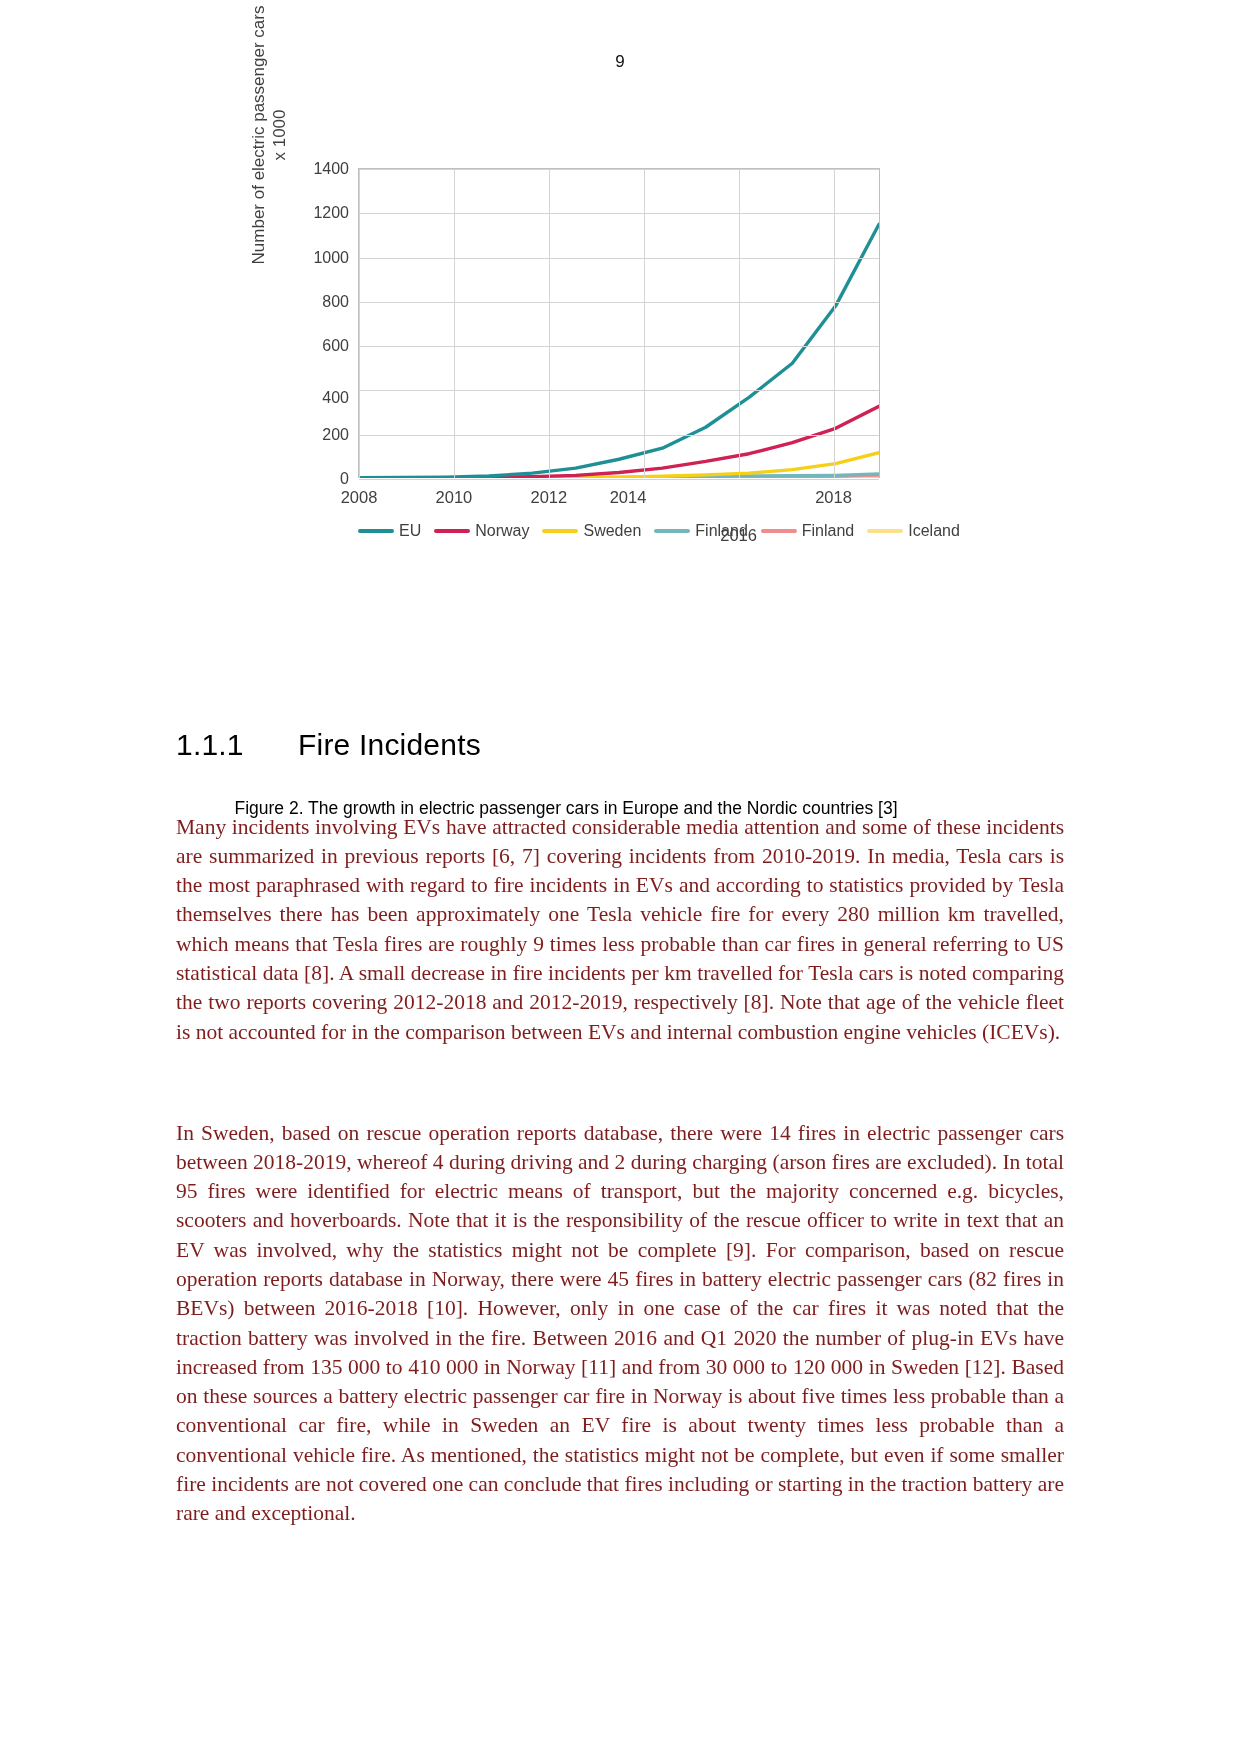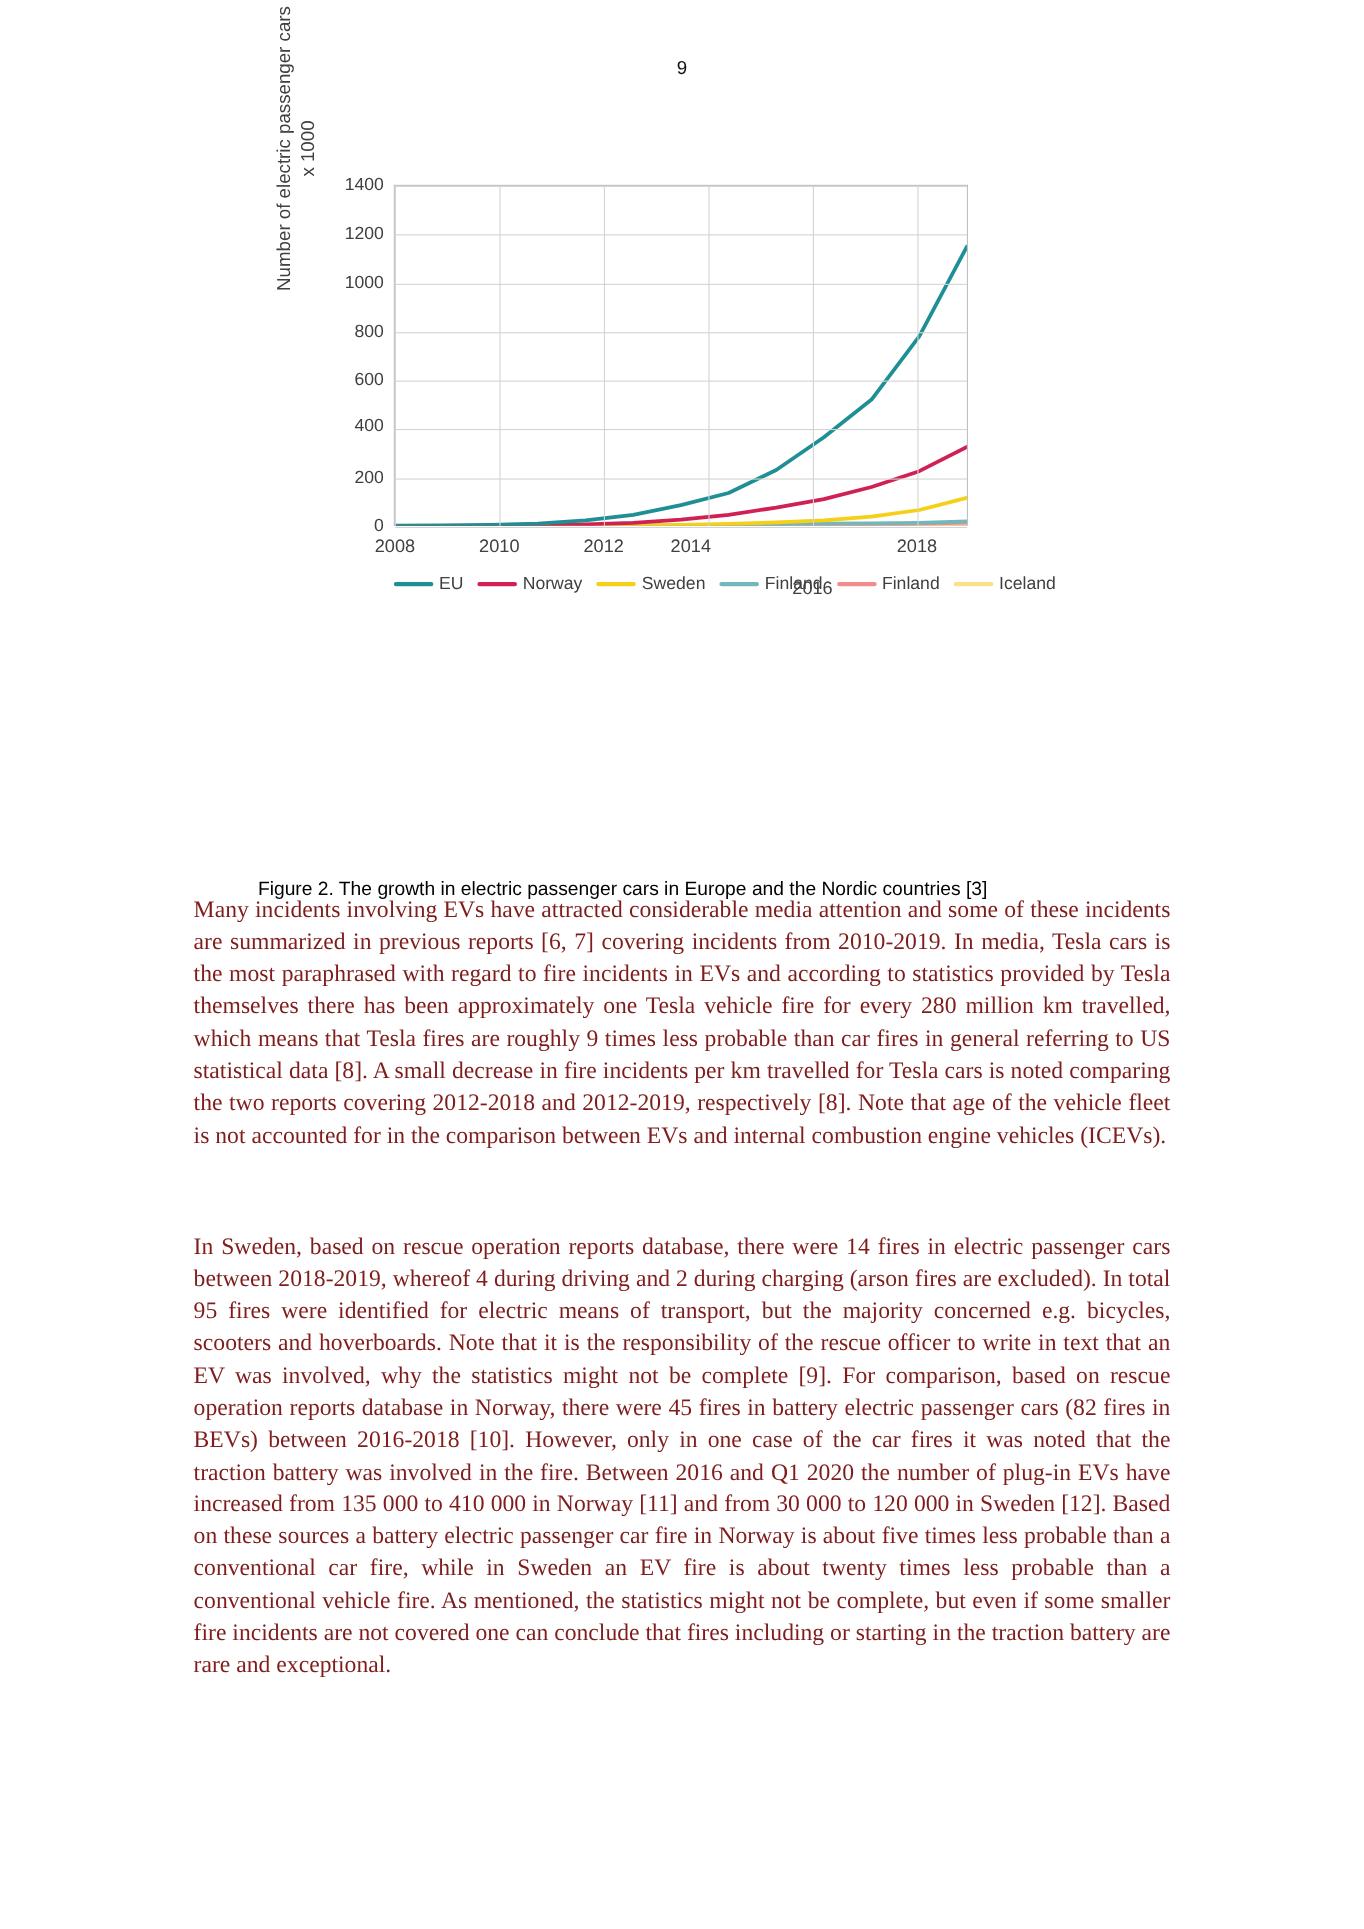--- a/index.html
+++ b/index.html
@@ -173,21 +173,21 @@
             <polyline points="0.00,310.00 43.50,310.00 87.00,310.00 130.50,310.00 174.00,310.00 217.50,309.78 261.00,309.56 304.50,309.11 348.00,308.45 391.50,308.01 435.00,307.79 478.50,307.34 522.00,306.01" fill="none" stroke="#73b7bd" stroke-width="3.4" stroke-linejoin="round" stroke-linecap="round" vector-effect="non-scaling-stroke"></polyline>
             <polyline points="0.00,310.00 43.50,310.00 87.00,310.00 130.50,310.00 174.00,309.78 217.50,309.56 261.00,309.11 304.50,308.23 348.00,306.90 391.50,305.13 435.00,301.59 478.50,295.61 522.00,284.54" fill="none" stroke="#f5d017" stroke-width="3.4" stroke-linejoin="round" stroke-linecap="round" vector-effect="non-scaling-stroke"></polyline>
             <polyline points="0.00,310.00 43.50,310.00 87.00,309.78 130.50,309.34 174.00,308.67 217.50,307.34 261.00,304.46 304.50,300.04 348.00,293.39 391.50,285.64 435.00,274.57 478.50,260.18 522.00,238.04" fill="none" stroke="#cf2153" stroke-width="3.4" stroke-linejoin="round" stroke-linecap="round" vector-effect="non-scaling-stroke"></polyline>
             <polyline points="0.00,309.78 43.50,309.56 87.00,309.11 130.50,308.01 174.00,305.13 217.50,300.04 261.00,291.18 304.50,280.11 348.00,259.07 391.50,229.18 435.00,194.86 478.50,137.29 522.00,55.36" fill="none" stroke="#1f8f96" stroke-width="3.4" stroke-linejoin="round" stroke-linecap="round" vector-effect="non-scaling-stroke"></polyline>
           </svg>
       <div class="gridline-h" style="top: 310px;"></div>
           <div class="ytick" style="top: 310px;">0</div>
           <div class="gridline-h" style="top: 265.714px;"></div>
           <div class="ytick" style="top: 265.714px;">200</div>
           <div class="gridline-h" style="top: 221.429px;"></div>
-          <div class="ytick" style="top: 219px;">400</div>
+          <div class="ytick" style="top: 229px;">400</div>
           <div class="gridline-h" style="top: 177.143px;"></div>
           <div class="ytick" style="top: 177.143px;">600</div>
           <div class="gridline-h" style="top: 132.857px;"></div>
           <div class="ytick" style="top: 132.857px;">800</div>
           <div class="gridline-h" style="top: 88.5714px;"></div>
           <div class="ytick" style="top: 88.5714px;">1000</div>
           <div class="gridline-h" style="top: 44.2857px;"></div>
           <div class="ytick" style="top: 44.2857px;">1200</div>
           <div class="gridline-h" style="top: 0px;"></div>
           <div class="ytick" style="top: 0px;">1400</div>
@@ -229,18 +229,21 @@
           <div class="legend-item">
             <span class="legend-swatch" style="background: rgb(251, 224, 138);"></span>
             <span>Iceland</span>
           </div>
         </div>
     </div>
 
     <div class="figure-caption">Figure 2. The growth in electric passenger cars in Europe and the Nordic countries [3]</div>
   </div>
 
+  <div class="heading">
+    <span class="num">1.1.1</span><span>Fire Incidents</span>
+  </div>
 
   <p class="body-text" id="para1">Many incidents involving EVs have attracted considerable media attention and some of these incidents are summarized in previous reports [6, 7] covering incidents from 2010-2019. In media, Tesla cars is the most paraphrased with regard to fire incidents in EVs and according to statistics provided by Tesla themselves there has been approximately one Tesla vehicle fire for every 280 million km travelled, which means that Tesla fires are roughly 9 times less probable than car fires in general referring to US statistical data [8]. A small decrease in fire incidents per km travelled for Tesla cars is noted comparing the two reports covering 2012-2018 and 2012-2019, respectively [8]. Note that age of the vehicle fleet is not accounted for in the comparison between EVs and internal combustion engine vehicles (ICEVs).</p>
   <p class="body-text" id="para2">In Sweden, based on rescue operation reports database, there were 14 fires in electric passenger cars between 2018-2019, whereof 4 during driving and 2 during charging (arson fires are excluded). In total 95 fires were identified for electric means of transport, but the majority concerned e.g. bicycles, scooters and hoverboards. Note that it is the responsibility of the rescue officer to write in text that an EV was involved, why the statistics might not be complete [9]. For comparison, based on rescue operation reports database in Norway, there were 45 fires in battery electric passenger cars (82 fires in BEVs) between 2016-2018 [10]. However, only in one case of the car fires it was noted that the traction battery was involved in the fire. Between 2016 and Q1 2020 the number of plug-in EVs have increased from 135 000 to 410 000 in Norway [11] and from 30 000 to 120 000 in Sweden [12]. Based on these sources a battery electric passenger car fire in Norway is about five times less probable than a conventional car fire, while in Sweden an EV fire is about twenty times less probable than a conventional vehicle fire. As mentioned, the statistics might not be complete, but even if some smaller fire incidents are not covered one can conclude that fires including or starting in the traction battery are rare and exceptional.</p>
 
 
 </div>
 
 </body></html>

